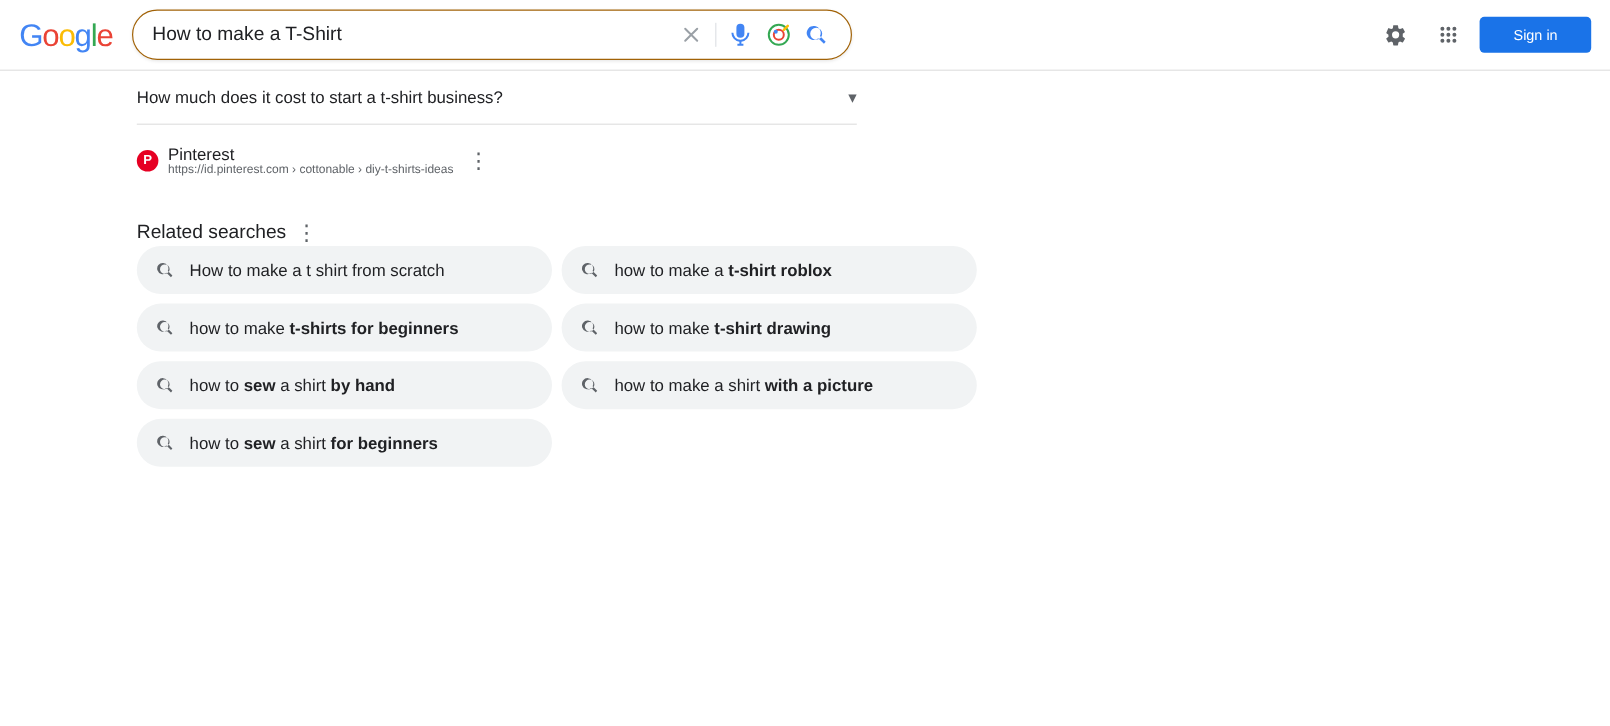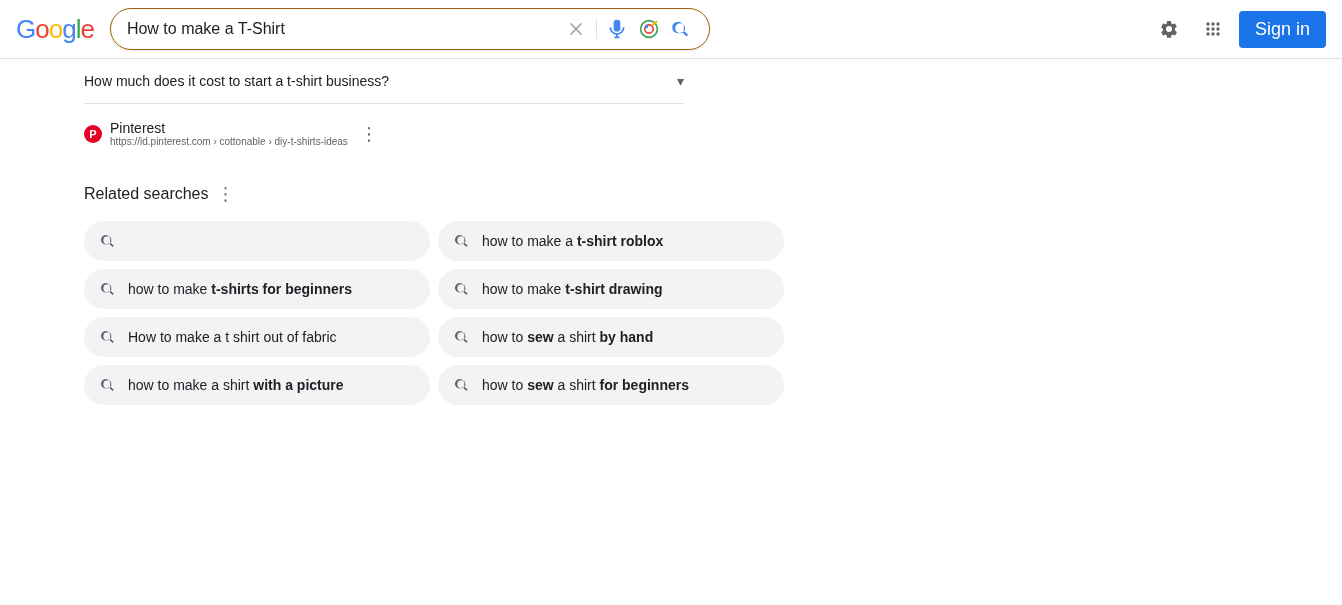--- a/index.html
+++ b/index.html
@@ -93,30 +93,30 @@
       display: flex;
       align-items: center;
       padding: 8px;
       border-radius: 50%;
     }
     .sign-in-btn {
       background: #1a73e8;
       color: #fff;
       border: none;
       border-radius: 4px;
-      padding: 8px 16px;
-      font-size: 18px;
+      padding: 8px 28px;
+      font-size: 12px;
       font-weight: 500;
       cursor: pointer;
     }
 
     
     .main {
       max-width: 860px;
-      padding: 0 84px;
+      padding: 0 114px;
     }
 
     
     .faq-item {
       display: flex;
       align-items: center;
       justify-content: space-between;
       padding: 14px 0;
       border-bottom: 1px solid #e0e0e0;
       cursor: pointer;
@@ -185,21 +185,21 @@
 
     
     .related-searches {
       padding: 16px 0 24px 0;
       width: 700px;
     }
     .related-header {
       display: flex;
       align-items: center;
       gap: 8px;
-      margin-bottom: 16px;
+      margin-bottom: 0;
     }
     .related-title {
       font-size: 16px;
       color: #202124;
       font-weight: 400;
     }
     .three-dots-btn {
       background: none;
       border: none;
       cursor: pointer;
@@ -311,20 +311,21 @@
     <div class="related-header">
       <span class="related-title">Related searches</span>
       <button class="three-dots-btn">⋮</button>
     </div>
     <div class="related-grid">
 
       <a class="related-item" href="#">
         <svg class="related-search-icon" width="16" height="16" viewBox="0 0 24 24">
             <path d="M20.49 19l-5.73-5.73A7 7 0 1 0 13 15.51L18.73 21 20.49 19zM5 11a6 6 0 1 1 12 0 6 6 0 0 1-12 0z" fill="#5f6368"></path>
           </svg>
+        <span class="related-text">How to make a t shirt from scratch</span>
       </a>
 
       <a class="related-item" href="#">
         <svg class="related-search-icon" width="16" height="16" viewBox="0 0 24 24">
             <path d="M20.49 19l-5.73-5.73A7 7 0 1 0 13 15.51L18.73 21 20.49 19zM5 11a6 6 0 1 1 12 0 6 6 0 0 1-12 0z" fill="#5f6368"></path>
           </svg>
         <span class="related-text">how to make a <b>t-shirt roblox</b></span>
       </a>
 
       <a class="related-item" href="#">
@@ -334,26 +335,20 @@
         <span class="related-text">how to make <b>t-shirts for beginners</b></span>
       </a>
 
       <a class="related-item" href="#">
         <svg class="related-search-icon" width="16" height="16" viewBox="0 0 24 24">
             <path d="M20.49 19l-5.73-5.73A7 7 0 1 0 13 15.51L18.73 21 20.49 19zM5 11a6 6 0 1 1 12 0 6 6 0 0 1-12 0z" fill="#5f6368"></path>
           </svg>
         <span class="related-text">how to make <b>t-shirt drawing</b></span>
       </a>
 
-      <a class="related-item" href="#">
-        <svg class="related-search-icon" width="16" height="16" viewBox="0 0 24 24">
-            <path d="M20.49 19l-5.73-5.73A7 7 0 1 0 13 15.51L18.73 21 20.49 19zM5 11a6 6 0 1 1 12 0 6 6 0 0 1-12 0z" fill="#5f6368"></path>
-          </svg>
-        <span class="related-text">How to make a t shirt out of fabric</span>
-      </a>
 
       <a class="related-item" href="#">
         <svg class="related-search-icon" width="16" height="16" viewBox="0 0 24 24">
             <path d="M20.49 19l-5.73-5.73A7 7 0 1 0 13 15.51L18.73 21 20.49 19zM5 11a6 6 0 1 1 12 0 6 6 0 0 1-12 0z" fill="#5f6368"></path>
           </svg>
         <span class="related-text">how to <b>sew</b> a shirt <b>by hand</b></span>
       </a>
 
       <a class="related-item" href="#">
         <svg class="related-search-icon" width="16" height="16" viewBox="0 0 24 24">

